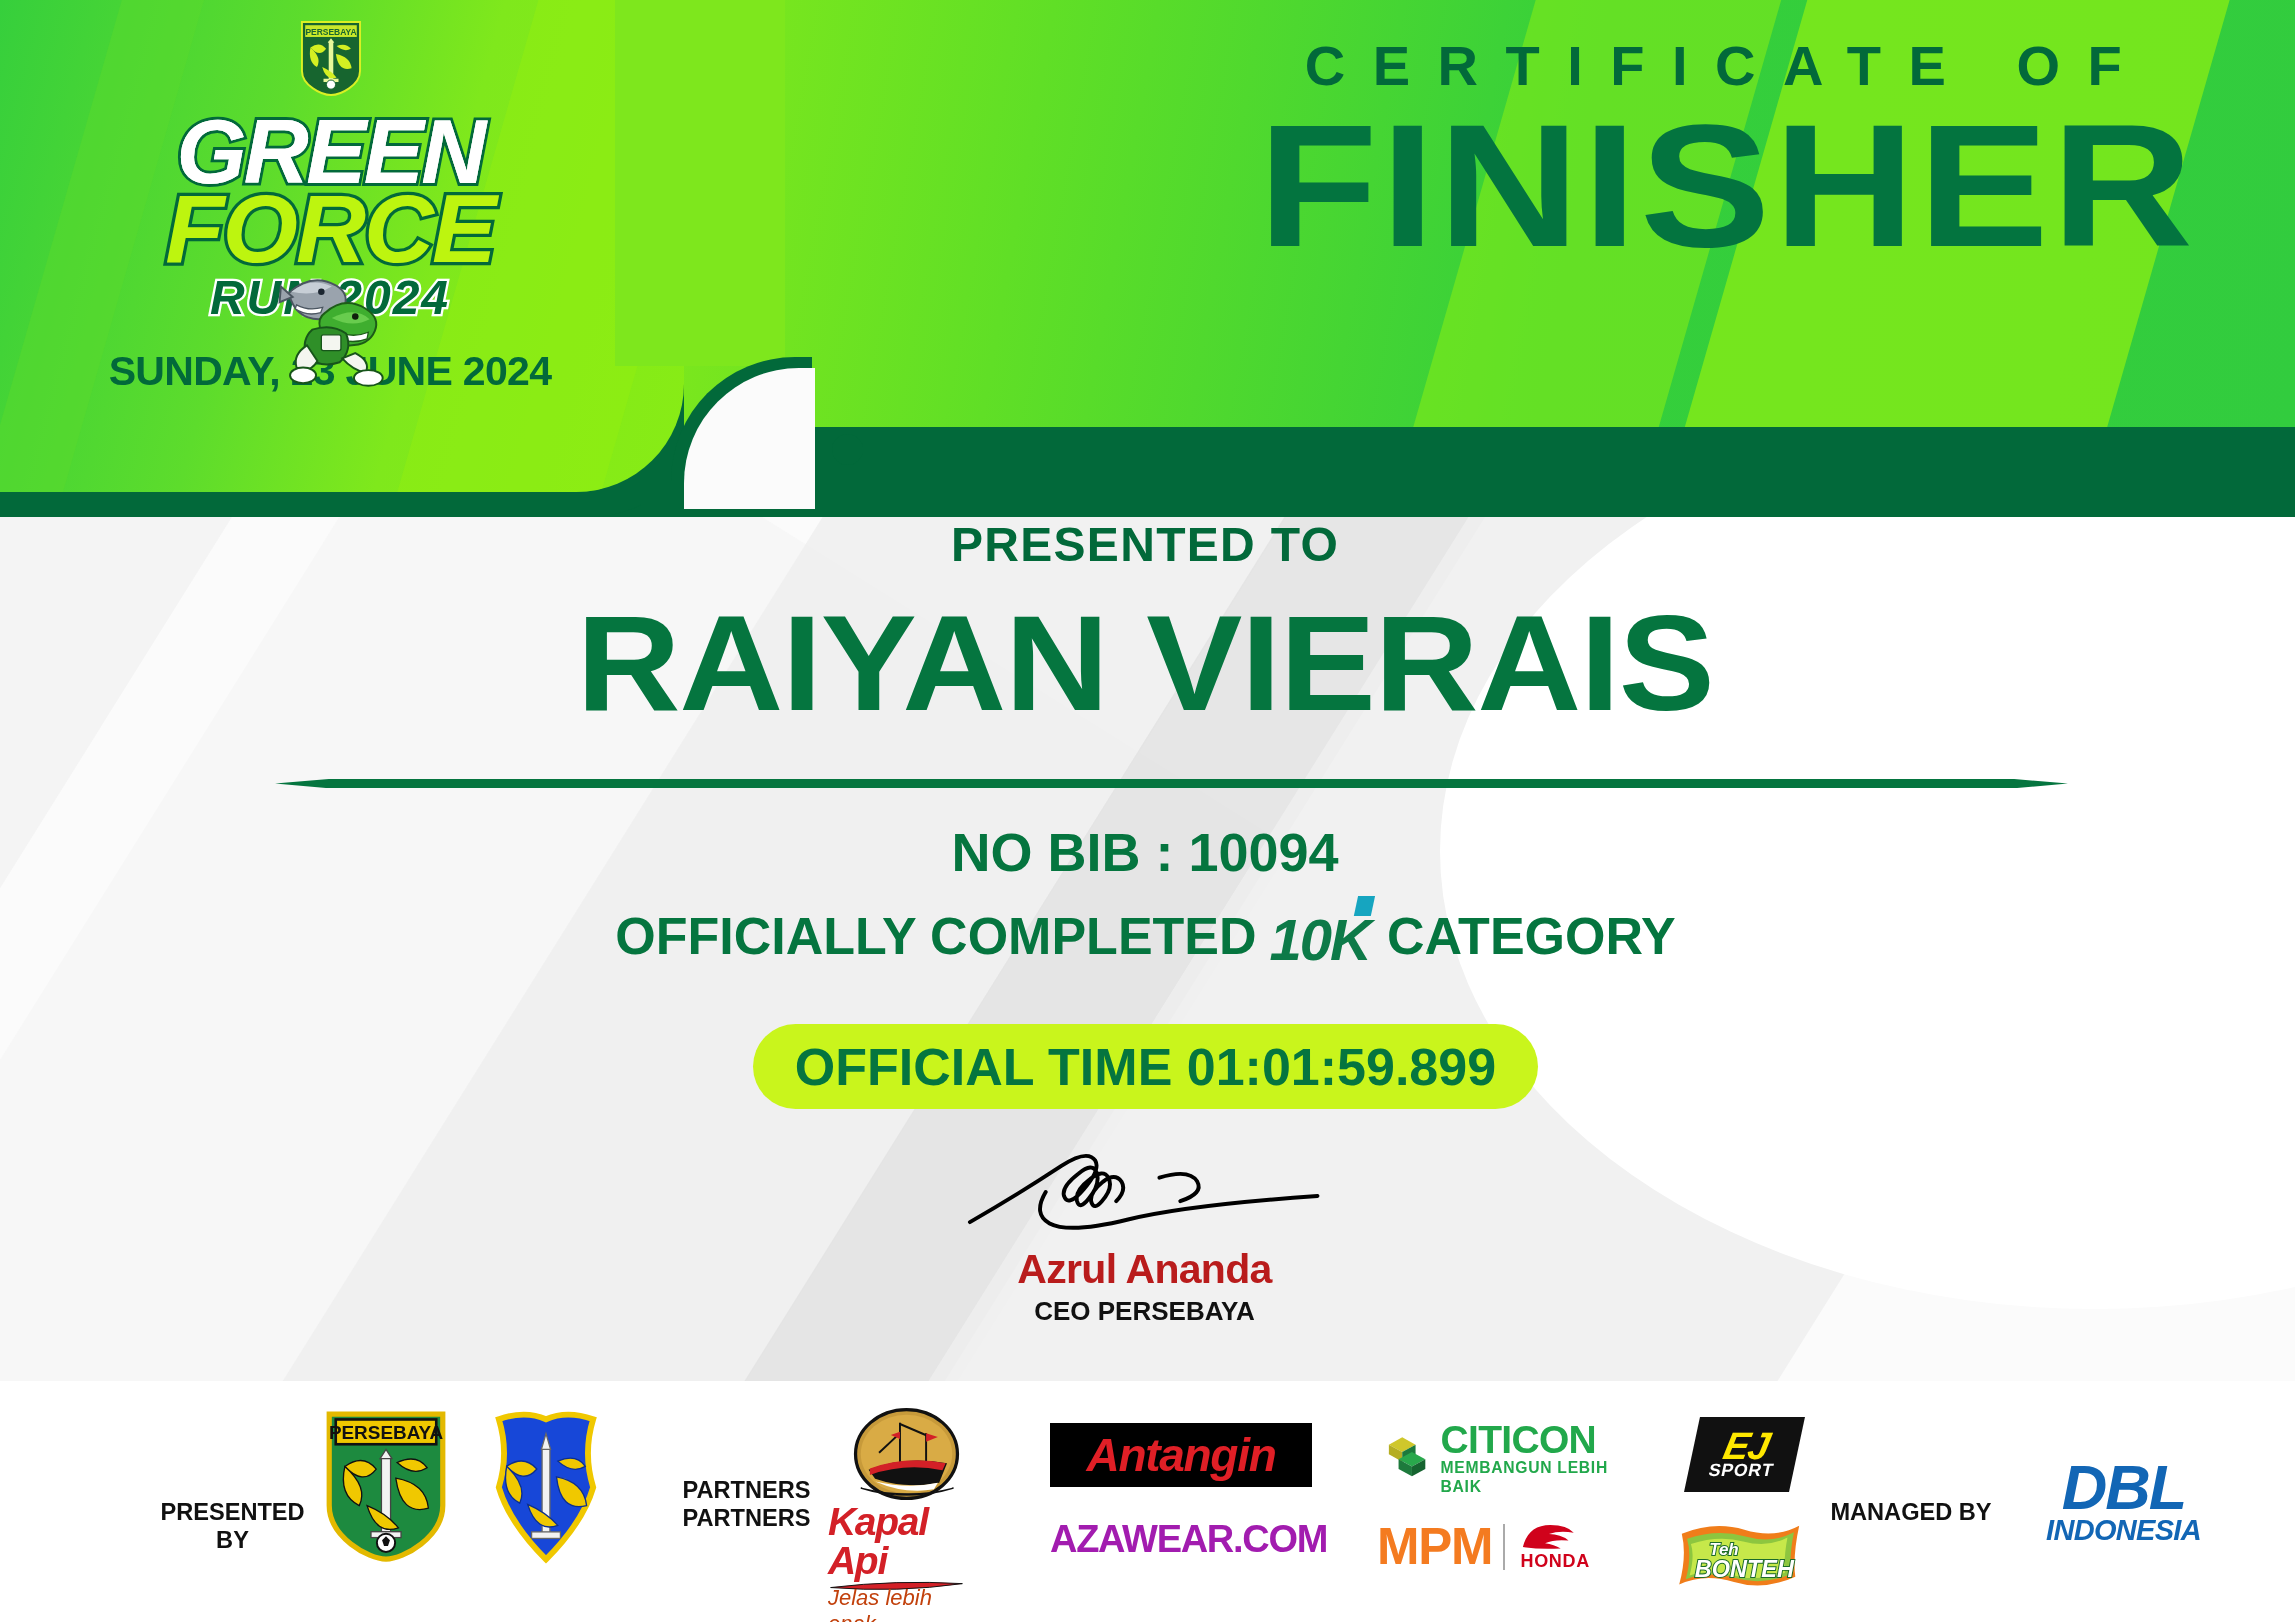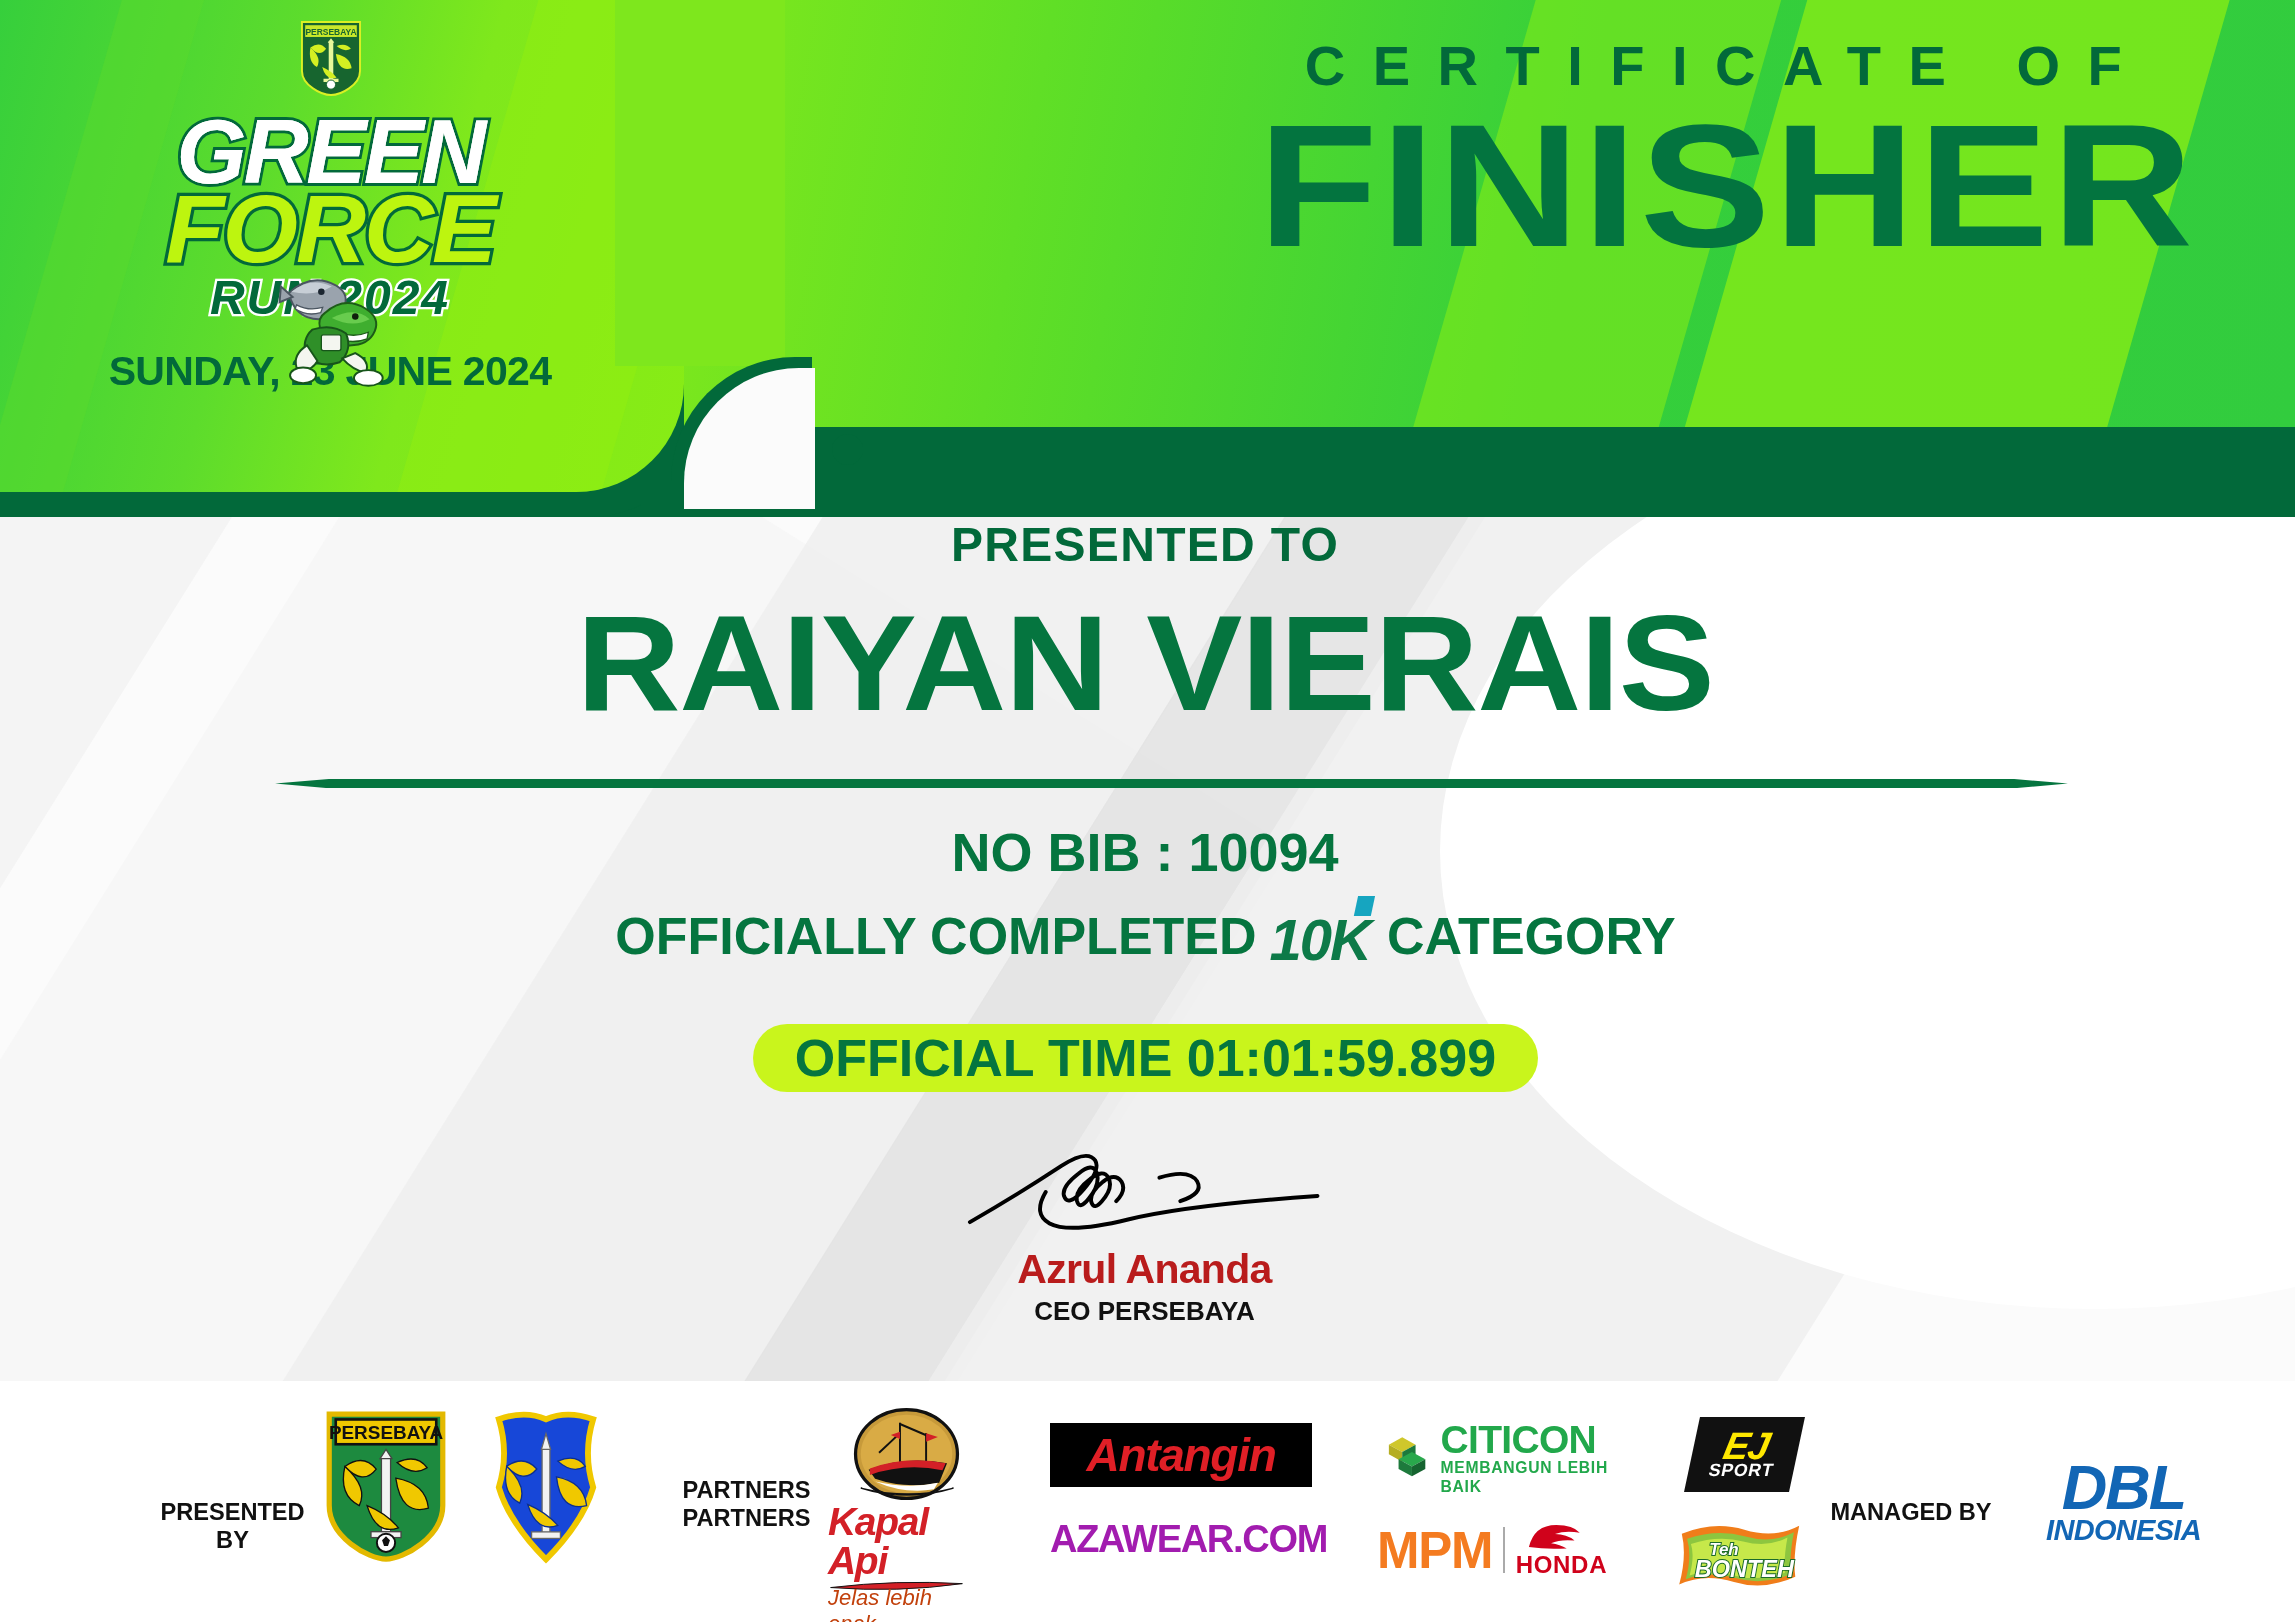--- a/index.html
+++ b/index.html
@@ -122,21 +122,21 @@
   .category-row{
     position:absolute;left:393px;top:906px;width:1505px;
     display:flex;align-items:flex-start;justify-content:center;gap:13px;
     font-size:52px;font-weight:bold;color:#05753f;
   }
   .k10{position:relative;display:inline-block;font-style:italic;font-weight:bold;
        font-size:58px;color:#0d7a48;letter-spacing:-2px;padding-right:3.9px;}
   .k10 .kmark{position:absolute;right:1.3px;top:-10.5px;width:17px;height:19.6px;background:#16a5c0;
                transform:skewX(-12deg);}
   .time-badge{
-    position:absolute;left:753px;top:1024px;width:785px;height:68px;
+    position:absolute;left:753px;top:1024px;width:785px;height:85px;
     background:#c9f51c;border-radius:43px;
     display:flex;align-items:center;justify-content:center;
     font-size:52px;font-weight:bold;color:#05753f;letter-spacing:0px;
   }
 
   
   .sig-block{position:absolute;left:883px;top:1145px;width:523px;text-align:center;}
   .sig-svg{display:block;margin:0 auto;}
   .sig-name{font-size:41px;font-weight:bold;color:#b91c1c;margin-top:2.6px;letter-spacing:-0.7px;}
   .sig-role{font-size:26px;font-weight:bold;color:#111;margin-top:3.9px;letter-spacing:0px;}
@@ -170,21 +170,21 @@
   .azawear-txt{font-size:38px;font-weight:bold;color:#a21caf;letter-spacing:-1.3px;}
   .ej-box{width:100%;height:100%;background:#111;transform:skewX(-12deg);
           display:flex;flex-direction:column;align-items:center;justify-content:center;}
   .ej-e{font-size:38px;font-weight:bold;font-style:italic;color:#ffe800;line-height:.85;letter-spacing:-1.3px;}
   .ej-s{font-size:17.7px;font-weight:bold;color:#fff;letter-spacing:0.7px;line-height:1;}
   .dbl-main{font-size:63px;font-weight:bold;font-style:italic;color:#1266b5;letter-spacing:-2px;line-height:.9;}
   .dbl-sub{font-size:29px;font-weight:bold;font-style:italic;color:#1266b5;letter-spacing:-0.7px;line-height:1;}
   .mpm-txt{font-size:51px;font-weight:bold;color:#f47b20;letter-spacing:-1.3px;line-height:1;}
   .mpm-row{display:flex;align-items:center;gap:10.5px;}
   .mpm-div{width:2.6px;height:46px;background:#aaa;}
-  .honda-txt{font-size:24px;font-weight:bold;color:#d0021b;letter-spacing:0.7px;}
+  .honda-txt{font-size:18px;font-weight:bold;color:#d0021b;letter-spacing:0.7px;}
   .citicon-txt{font-size:39px;font-weight:bold;color:#22a84b;letter-spacing:-0.7px;line-height:1;}
   .citicon-sub{font-size:15.7px;font-weight:bold;color:#22a84b;letter-spacing:0.7px;line-height:1.2;}
   .kapal-txt{font-size:39px;font-weight:bold;font-style:italic;color:#d32027;letter-spacing:-1.3px;line-height:1;}
   .kapal-sub{font-size:22px;font-weight:normal;font-style:italic;color:#c2410c;letter-spacing:0px;}
 </style>
 </head>
 <body>
 
 <div id="cert">
 

